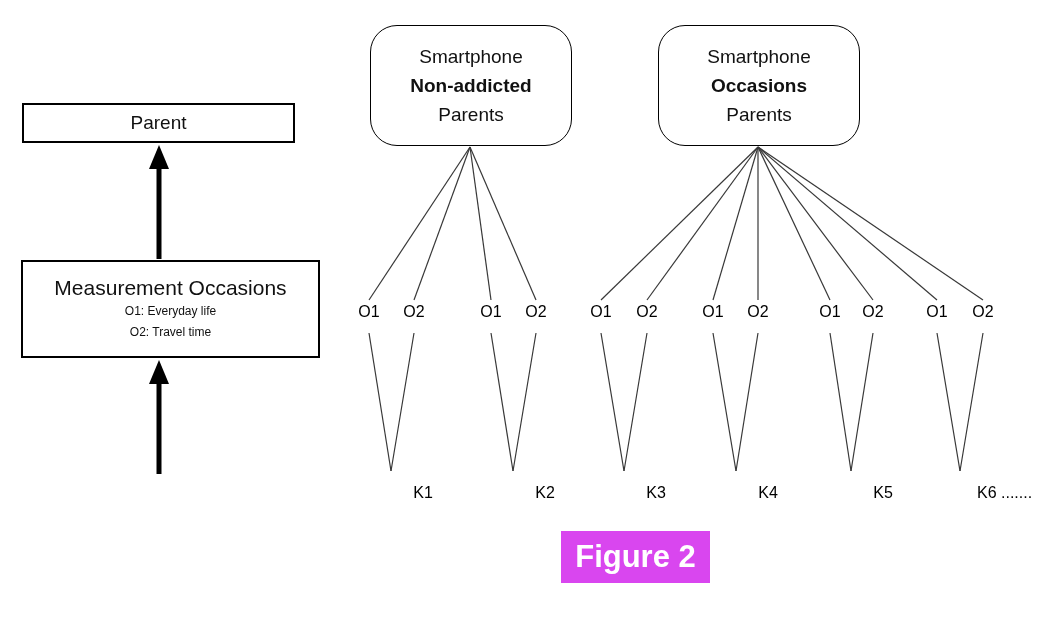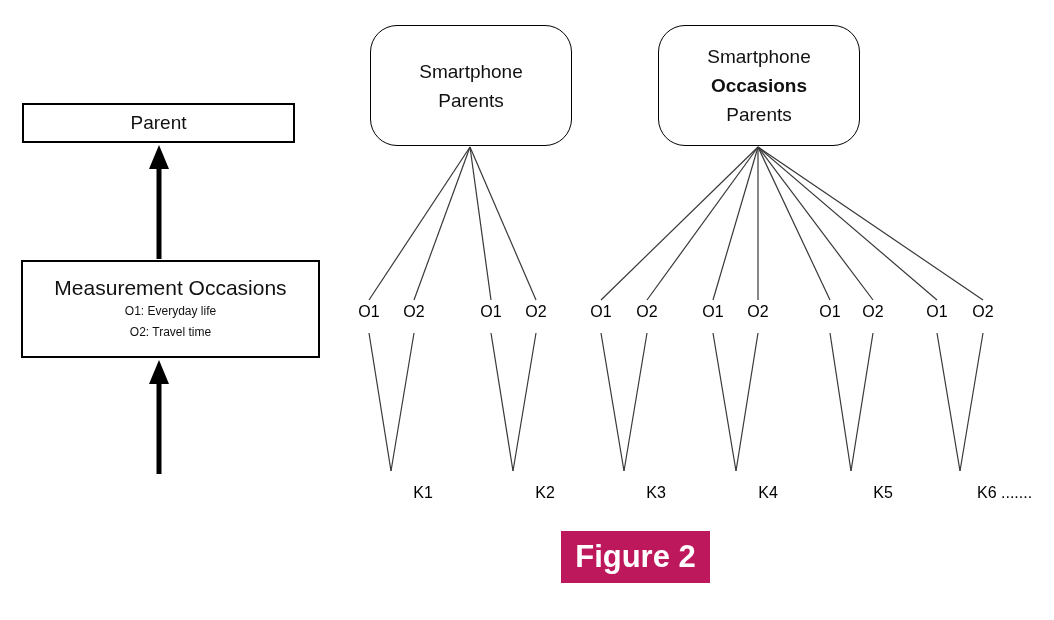--- a/index.html
+++ b/index.html
@@ -45,21 +45,21 @@
     white-space: nowrap;
     color: #000000;
   }
   .olabel { top: 303px; }
   .klabel { top: 484px; margin-left: 32px; }
   .klabel.anchor-left { transform: none; }
   .caption {
     position: absolute;
     left: 561px; top: 531px;
     width: 149px; height: 52px;
-    background: #be185d;
+    background: #d946ef;
     color: #ffffff;
     font-weight: bold;
     font-size: 31px;
     display: flex;
     align-items: center;
     justify-content: center;
   }
 </style>
 </head>
 <body>
@@ -118,20 +118,21 @@
 
   <div class="box box-measure">
     <span class="m-title">Measurement Occasions</span>
     <span class="m-sub">O1: Everyday life</span>
     <span class="m-sub">O2: Travel time</span>
   </div>
 
 
   <div class="box box-rounded box-nonaddicted">
     <span>Smartphone</span>
+    <span class="bold">Non-addicted</span>
     <span>Parents</span>
   </div>
 
   <div class="box box-rounded box-addicted">
     <span>Smartphone</span>
     <span class="bold">Occasions</span>
     <span>Parents</span>
   </div>
 
   <span class="olabel" style="left:369px">O1</span>

